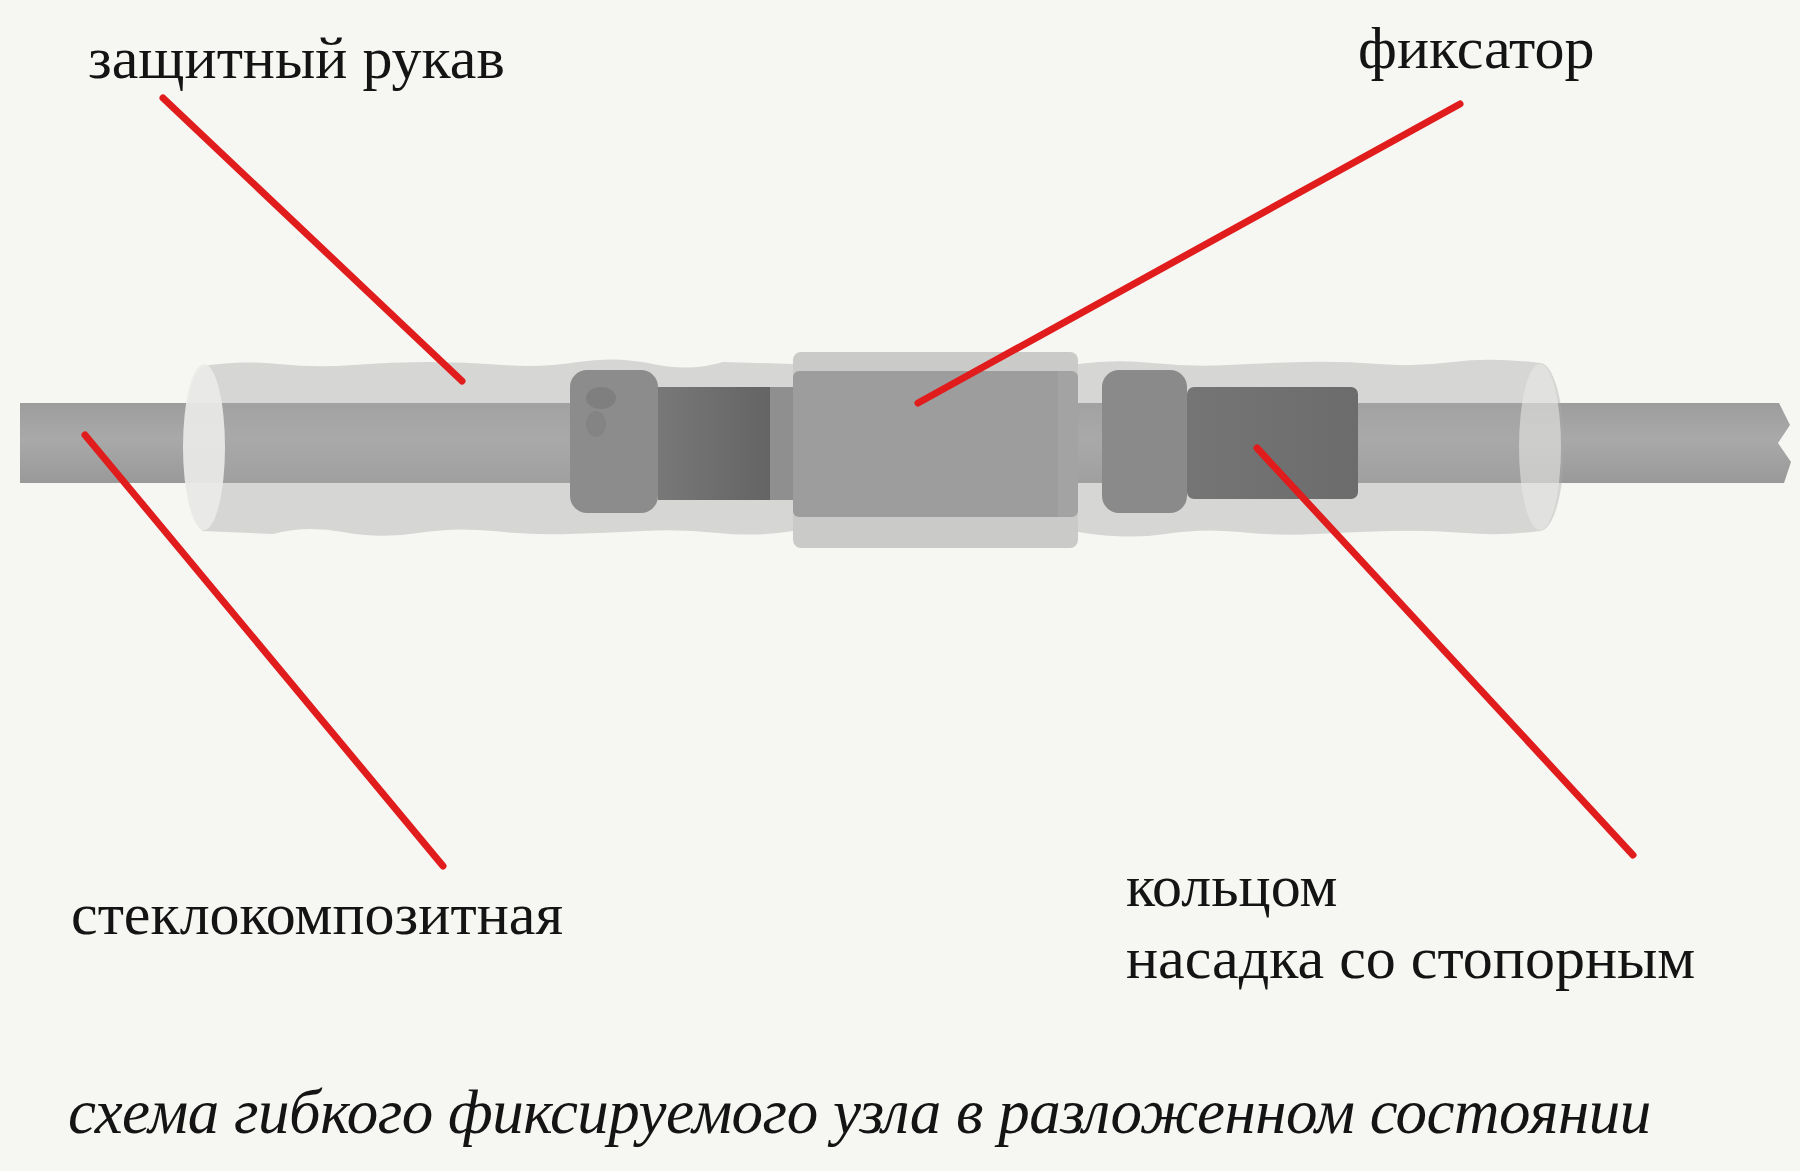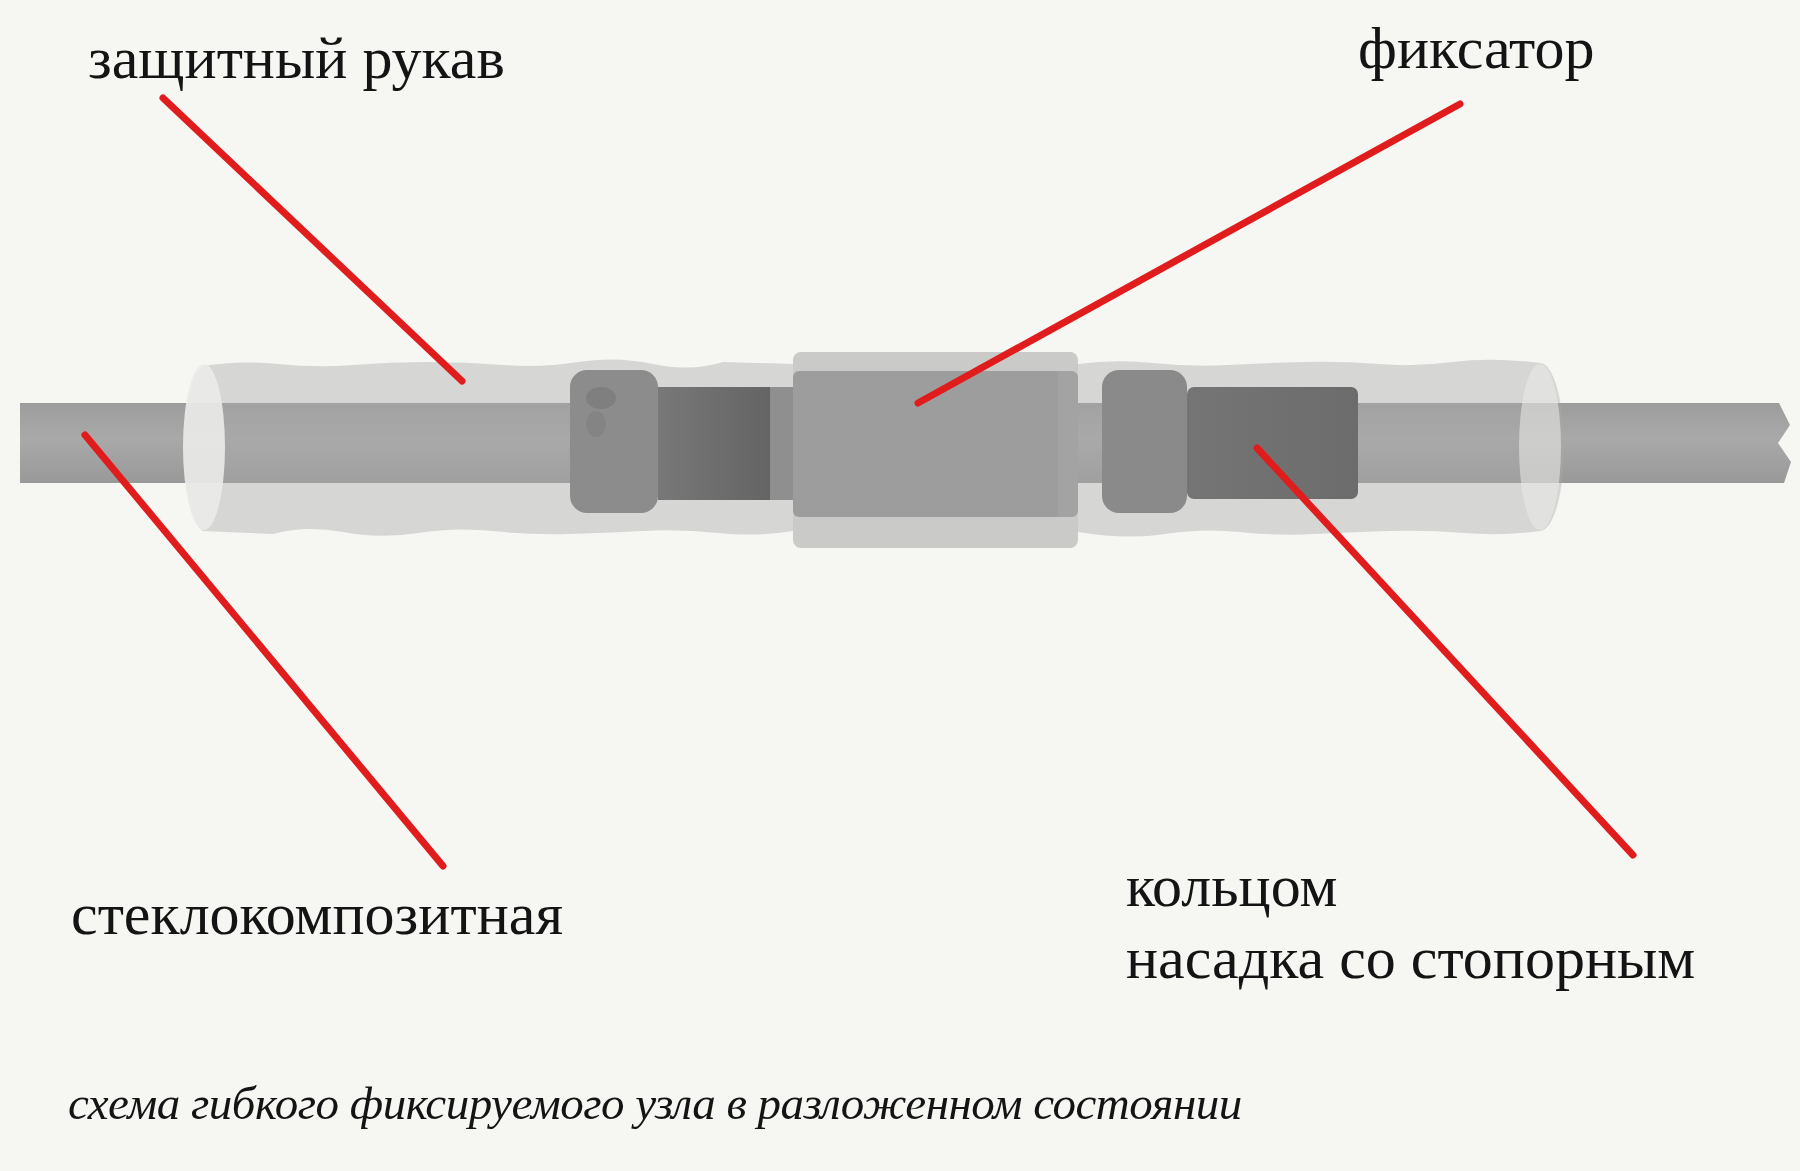--- a/index.html
+++ b/index.html
@@ -25,21 +25,21 @@
     font-size:60px;
     line-height:72px;
     white-space:nowrap;
   }
   .lbl span{display:block;}
   .caption{
     position:absolute;
     left:68px;
     top:1076px;
     color:var(--text,#141414);
-    font-size:47px;
+    font-size:63px;
     font-style:italic;
     white-space:nowrap;
     letter-spacing:-0.5px;
   }
 </style>
 </head>
 <body>
 
 <div class="stage">
 

